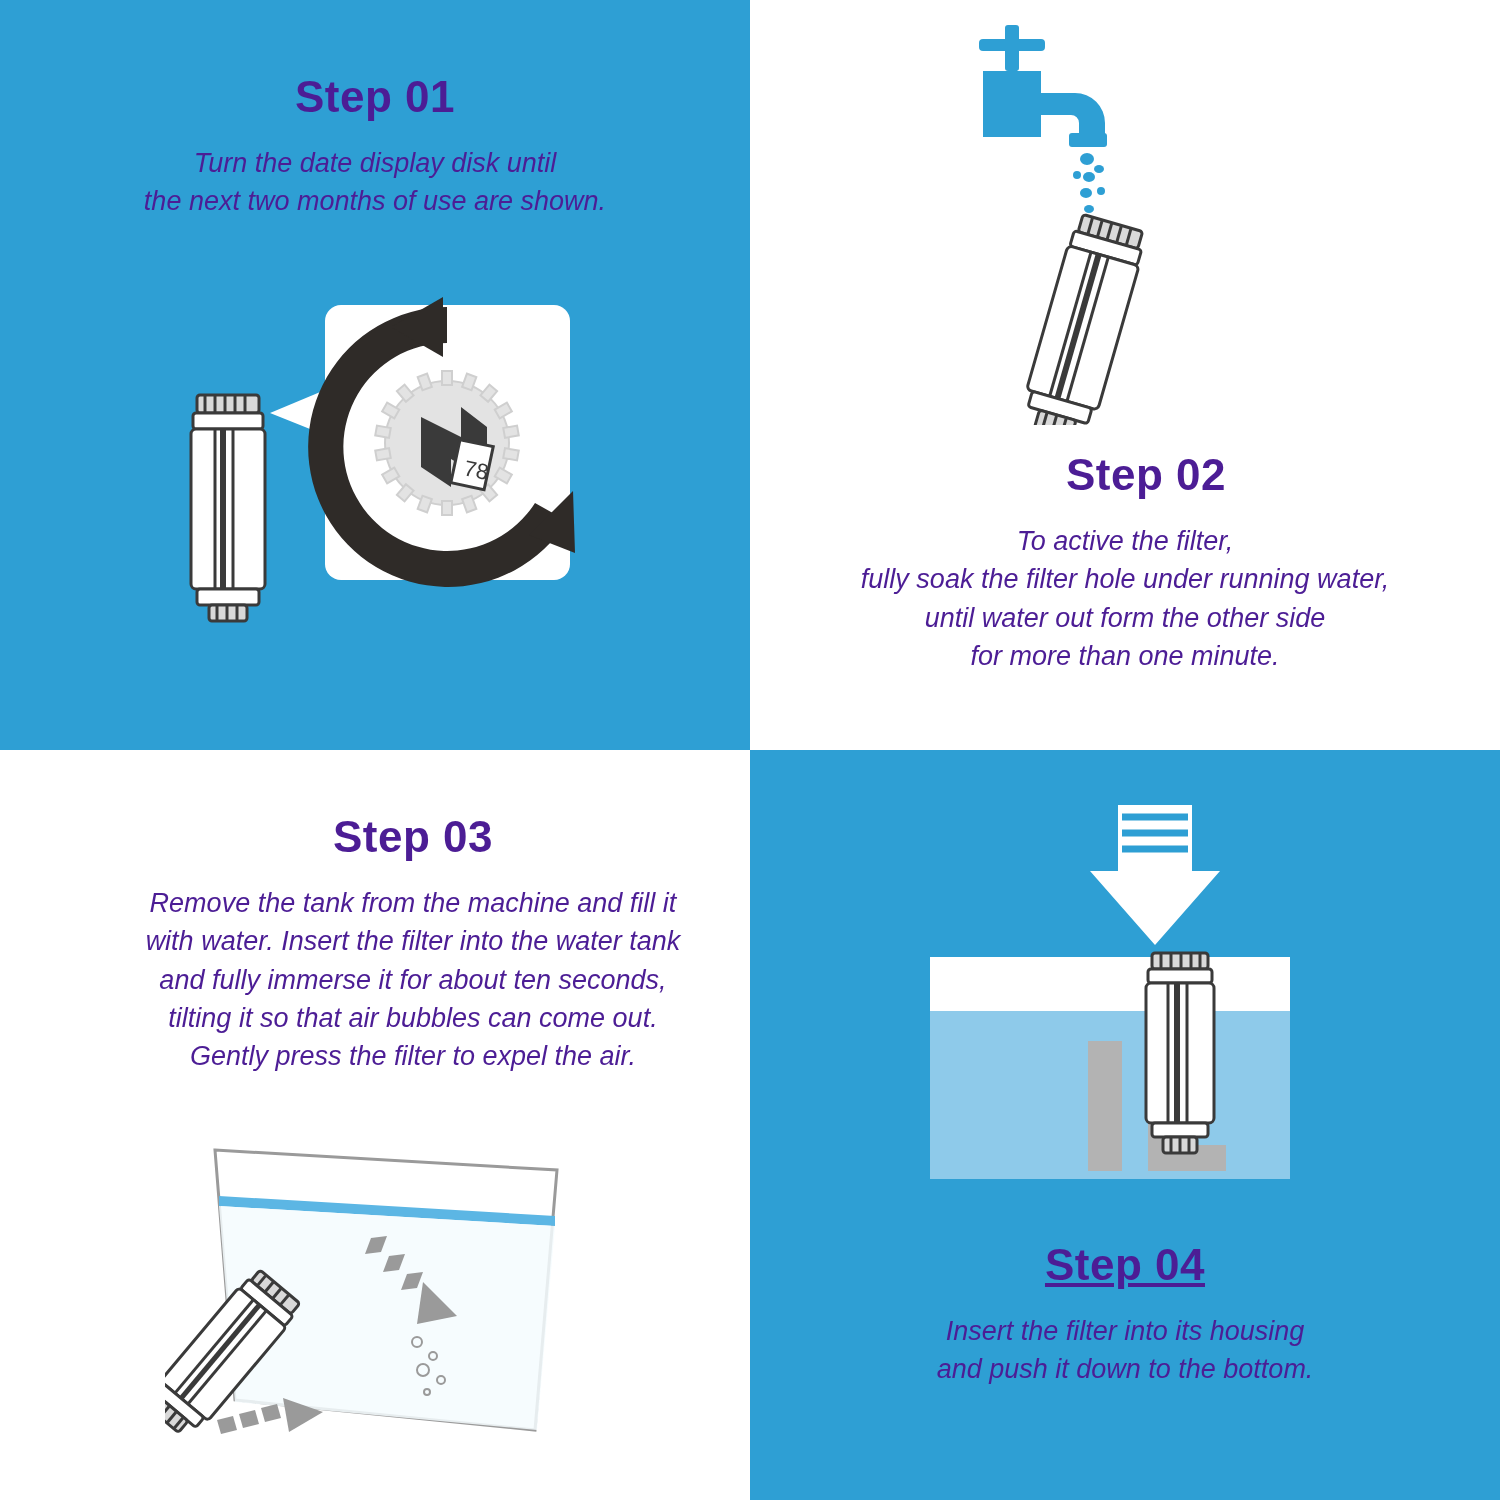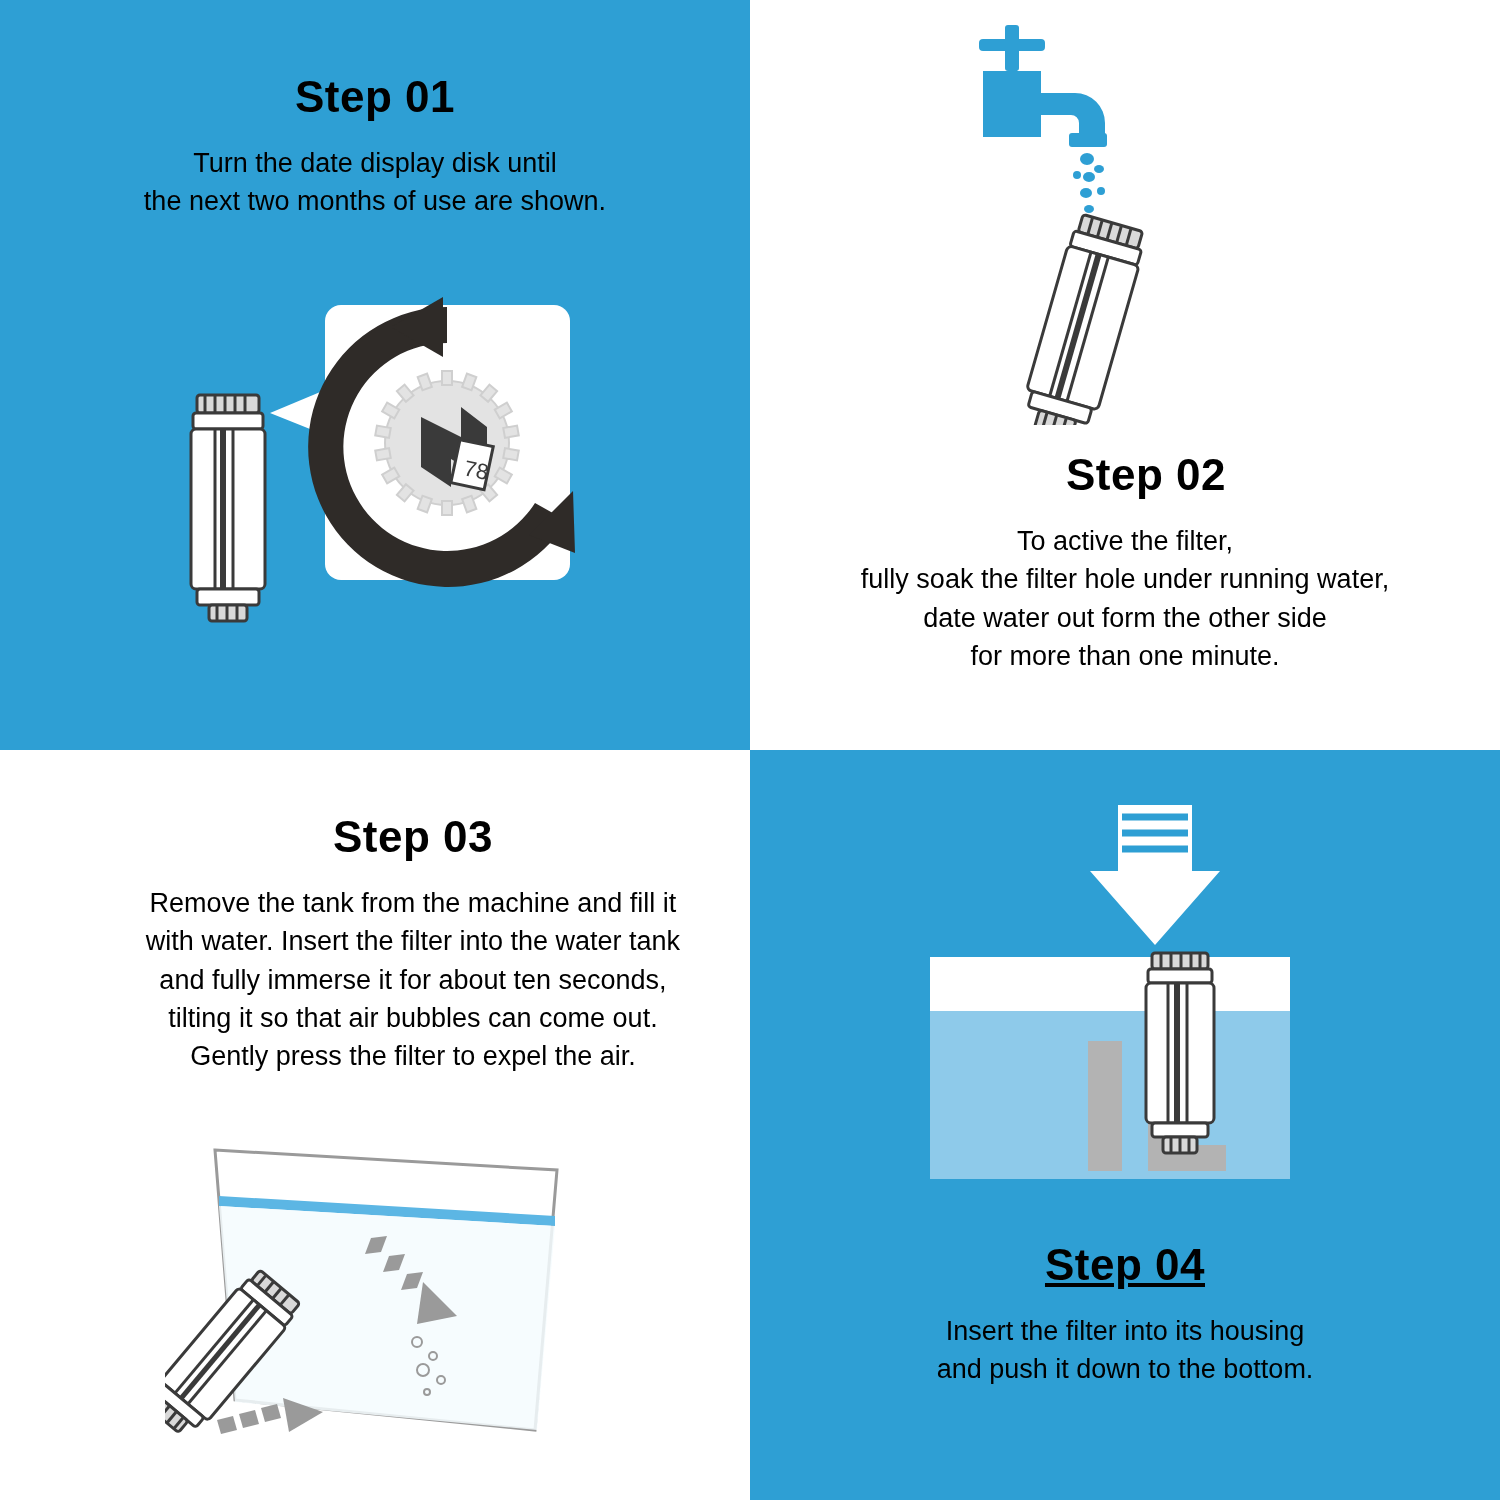--- a/index.html
+++ b/index.html
@@ -25,30 +25,31 @@
     overflow: hidden;
   }
   .q1 { left: 0;   top: 0;   background: #2e9fd4; }
   .q2 { left: 750px; top: 0; background: #ffffff; }
   .q3 { left: 0;   top: 750px; background: #ffffff; }
   .q4 { left: 750px; top: 750px; background: #2e9fd4; }
 
   .step-title {
     font-size: 44px;
     font-weight: bold;
-    color: #000000;
+    color: #4c1d95;
     text-align: center;
     letter-spacing: 0.5px;
   }
   .step-body {
     font-size: 27px;
-    color: #000000;
+    color: #4c1d95;
     text-align: center;
     line-height: 1.42;
     white-space: pre-line;
+    font-style: italic;
   }
 
   
   .q1 .text-block { position: absolute; top: 72px; left: 0; width: 750px; }
   .q1 .step-title { margin-bottom: 22px; }
   .q1 .art { position: absolute; left: 175px; top: 295px; width: 400px; height: 380px; }
 
   
   .q2 .art { position: absolute; left: 215px; top: 25px; width: 330px; height: 400px; }
   .q2 .text-block { position: absolute; top: 450px; left: 0; width: 750px; }
@@ -181,21 +182,21 @@
           <line x1="18" y1="201" x2="18" y2="217"></line>
           <line x1="28" y1="201" x2="28" y2="217"></line>
           <line x1="38" y1="201" x2="38" y2="217"></line>
         </g>
       </svg>
     </div>
     <div class="text-block">
       <div class="step-title">Step 02</div>
       <div class="step-body">To active the filter,
 fully soak the filter hole under running water,
-date water out form the other side
+until water out form the other side
 for more than one minute.</div>
     </div>
   </div>
 
   <div class="quad q3">
     <div class="text-block">
       <div class="step-title">Step 03</div>
       <div class="step-body">Remove the tank from the machine and fill it
 with water. Insert the filter into the water tank
 and fully immerse it for about ten seconds,

